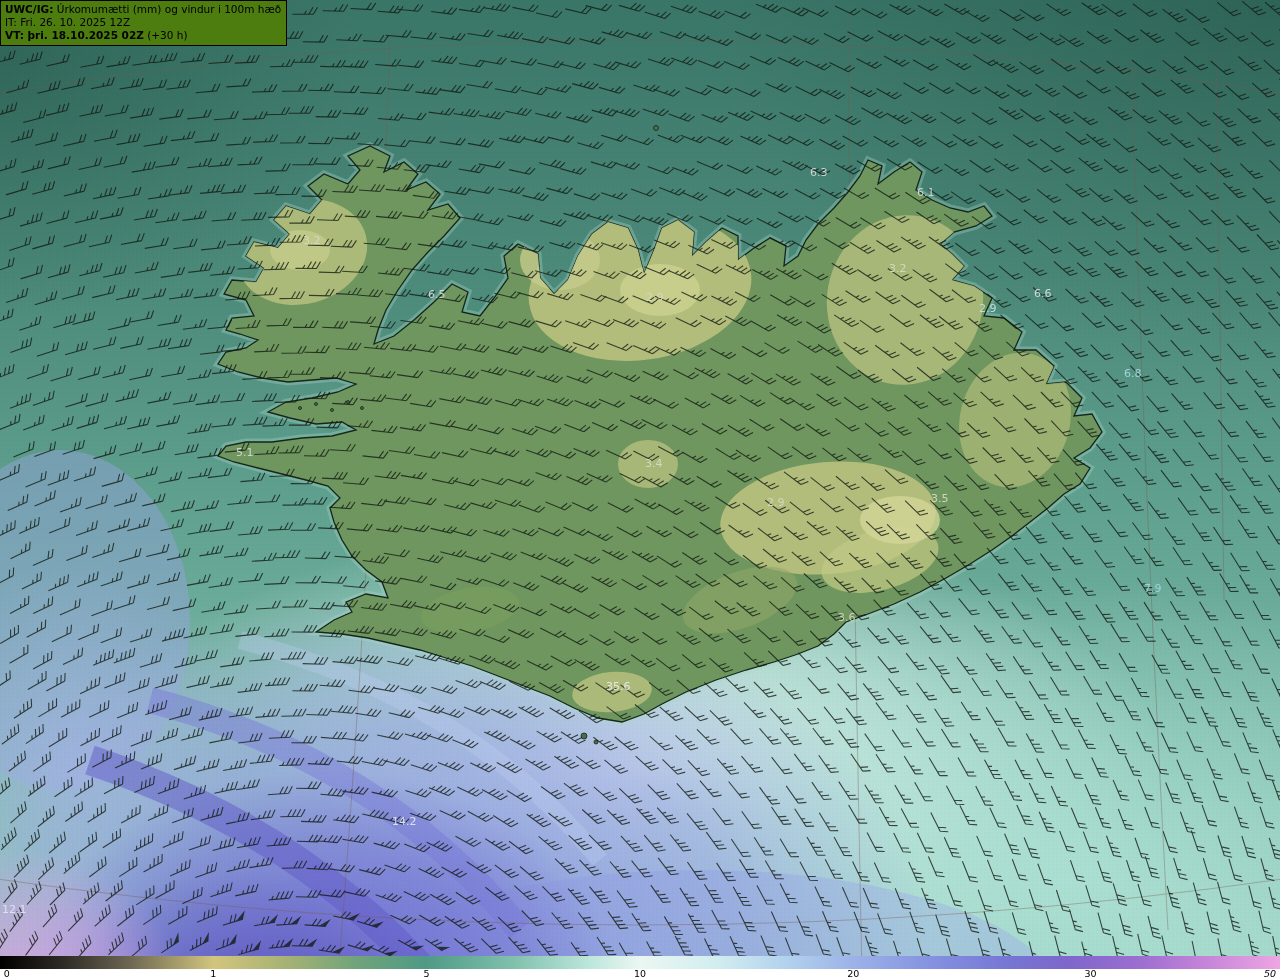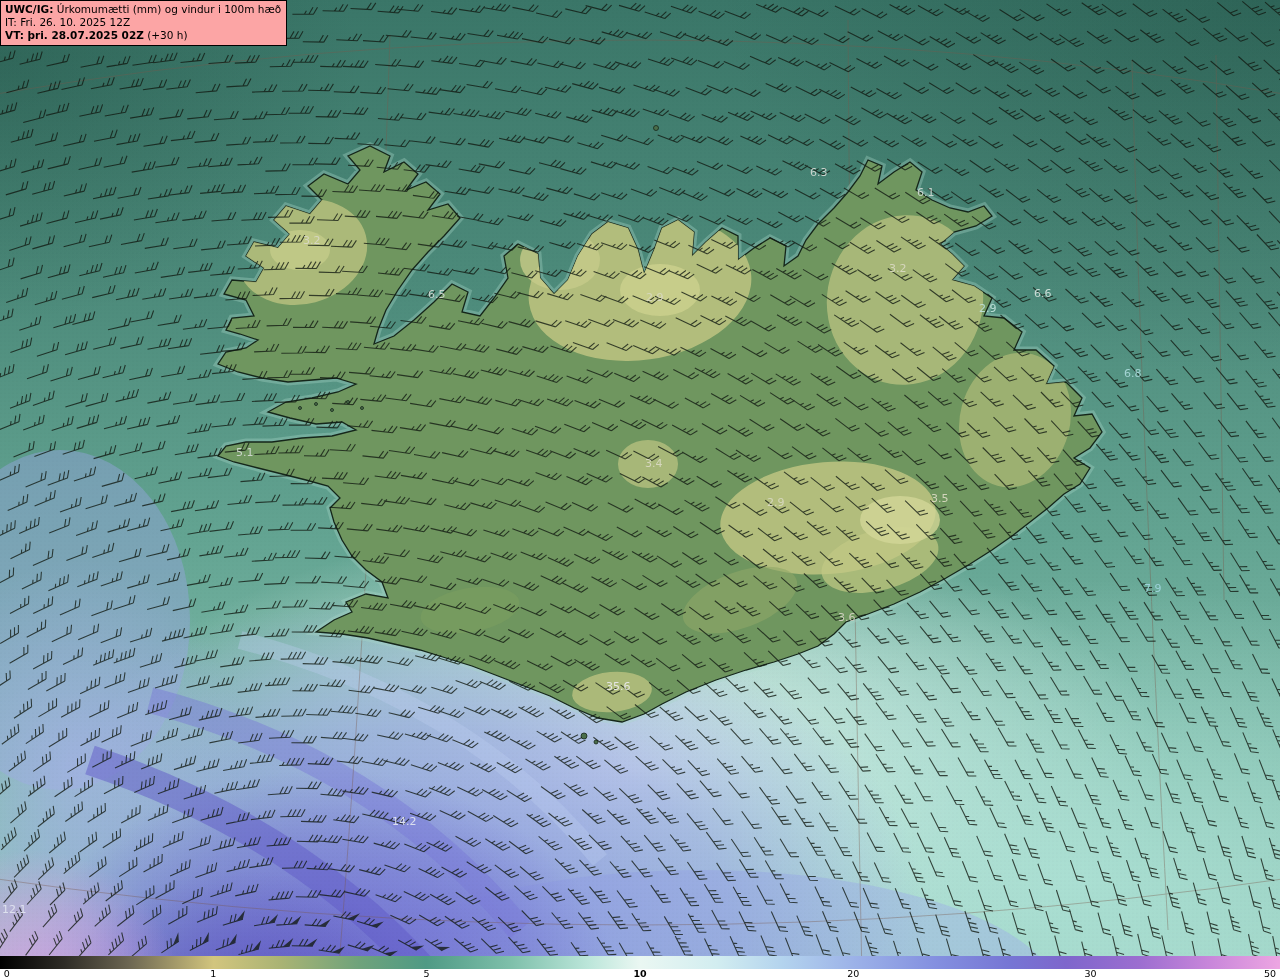--- a/index.html
+++ b/index.html
@@ -3,21 +3,21 @@
 <meta charset="utf-8">
 <style>
   html,body{margin:0;padding:0;background:#222;}
   .screen{
     position:relative;width:1280px;height:978px;overflow:hidden;
     background:#4e8f7e;font-family:"DejaVu Sans",sans-serif;
   }
   .screen svg{position:absolute;left:0;top:0;}
   .title-box{
     position:absolute;top:0;left:0;z-index:6;
-    background:#fca5a5;border:1px solid #000;
+    background:#4d7c0f;border:1px solid #000;
     padding:2px 5px 3px 4px;
     font-size:10.5px;line-height:13px;color:#000;white-space:nowrap;
   }
   .title-box .b{font-weight:bold;}
   .colorbar{
     position:absolute;left:0;right:0;bottom:0;height:22px;z-index:6;
     background:#ffffff;
   }
   .colorbar-gradient{height:13px;width:100%;}
   .colorbar-ticks{position:relative;height:9px;font-size:9.5px;line-height:9px;color:#000;}
@@ -202,29 +202,29 @@
         <text x="1144" y="592" fill="#a0d4dc" class="vlabel">7.9</text>
         <text x="606" y="690" fill="#e8e8e8" class="vlabel">35.6</text>
         <text x="392" y="825" fill="#e0e4f0" class="vlabel">14.2</text>
         <text x="2" y="913" fill="#e0e4f0" class="vlabel">12.1</text>
       </g>
   </svg>
 
   <div class="title-box">
     <div><span class="b">UWC/IG:</span><span> Úrkomumætti (mm) og vindur i 100m hæð</span></div>
     <div>IT: Fri. 26. 10. 2025 12Z</div>
-    <div><span class="b">VT: þri. 28.07.2025 02Z</span><span> (+30 h)</span></div>
+    <div><span class="b">VT: þri. 18.10.2025 02Z</span><span> (+30 h)</span></div>
   </div>
 
   <div class="colorbar">
     <div class="colorbar-gradient" style="background: linear-gradient(90deg, rgb(0, 0, 0) 0%, rgb(46, 44, 38) 5%, rgb(107, 101, 81) 10%, rgb(210, 197, 126) 16.7%, rgb(169, 179, 116) 22%, rgb(111, 163, 123) 28%, rgb(79, 154, 133) 33.3%, rgb(127, 192, 171) 40%, rgb(188, 230, 218) 46%, rgb(234, 247, 242) 50%, rgb(210, 237, 240) 56%, rgb(180, 212, 238) 61%, rgb(156, 178, 232) 66.7%, rgb(132, 144, 224) 73%, rgb(118, 117, 212) 79%, rgb(126, 102, 204) 83.3%, rgb(156, 110, 208) 89%, rgb(200, 134, 218) 94.5%, rgb(237, 166, 226) 100%);"></div>
     <div class="colorbar-ticks">
         <span class="cbtick first" style="left: 0.3%;">0</span>
         <span class="cbtick" style="left: 16.67%;">1</span>
         <span class="cbtick" style="left: 33.33%;">5</span>
-        <span class="cbtick" style="left: 50%; font-weight: bold;">10</span>
+        <span class="cbtick" style="left: 50%;">10</span>
         <span class="cbtick" style="left: 66.67%;">20</span>
         <span class="cbtick" style="left: 83.33%; margin-left: 24px;">30</span>
-        <span class="cbtick last" style="left: 99.7%;">50</span>
+        <span class="cbtick last" style="left: 99.7%; font-style: italic;">50</span>
       </div>
   </div>
 
 </div>
 
 </body></html>

